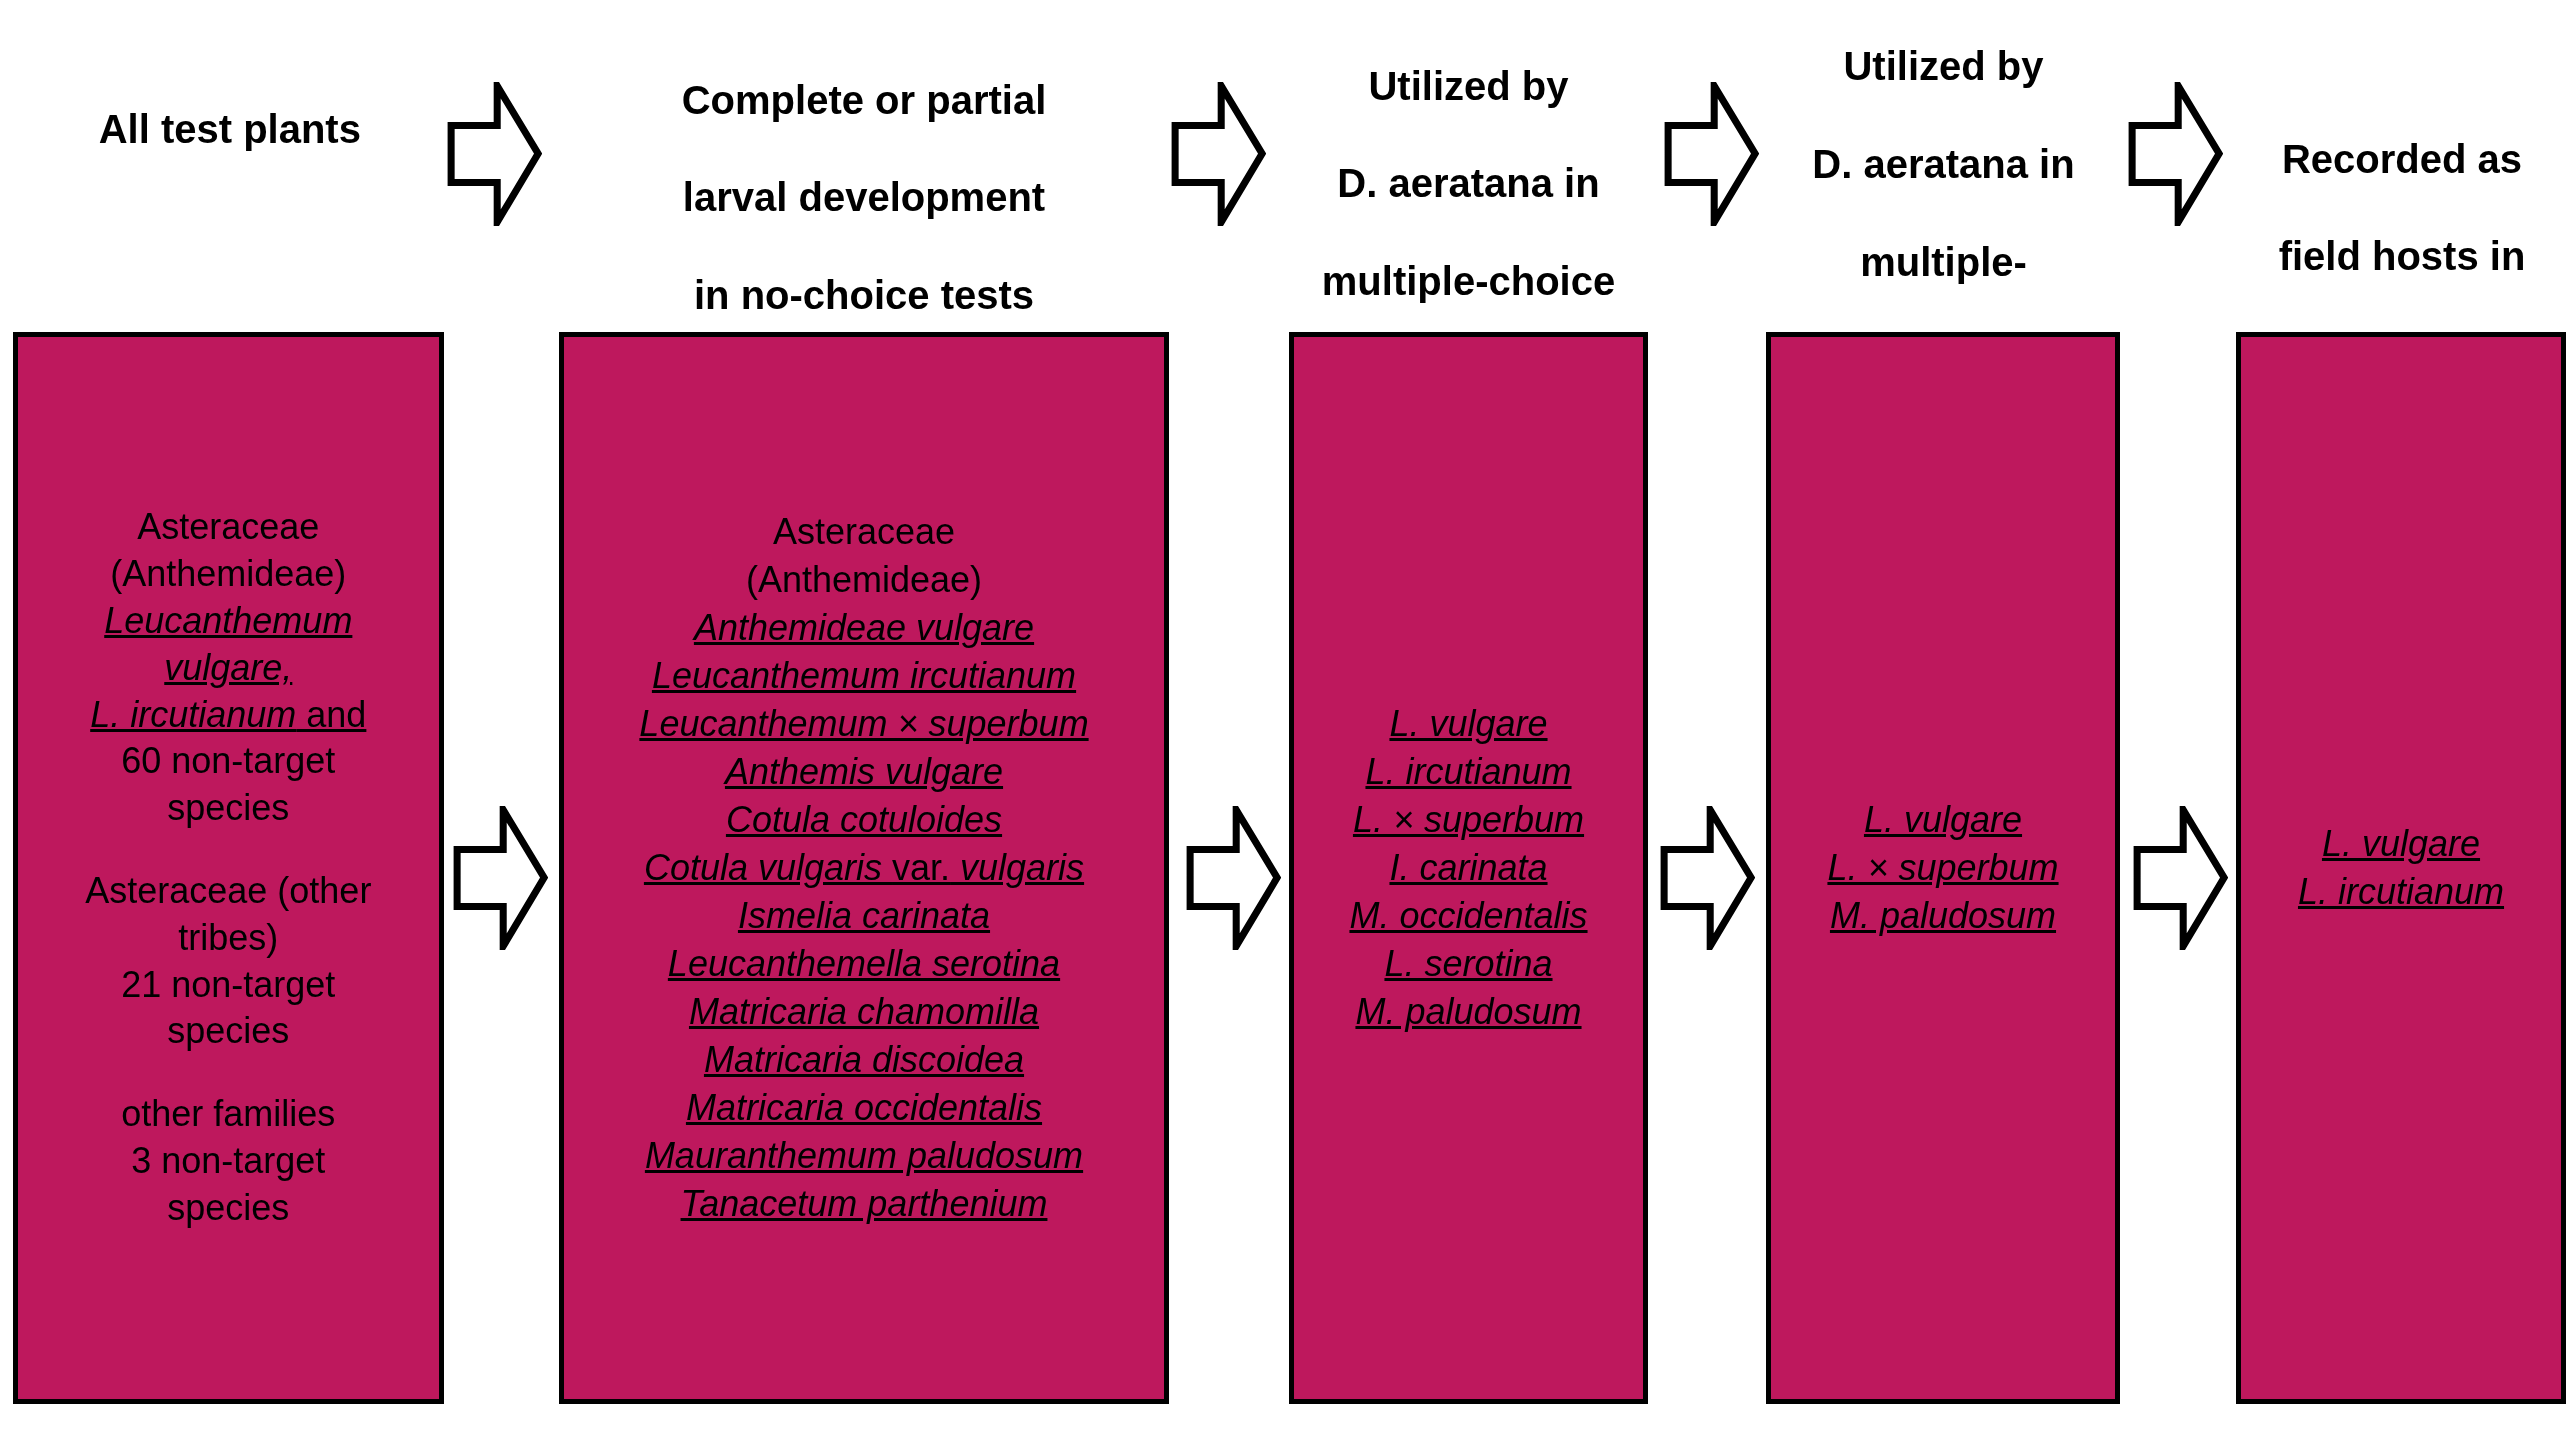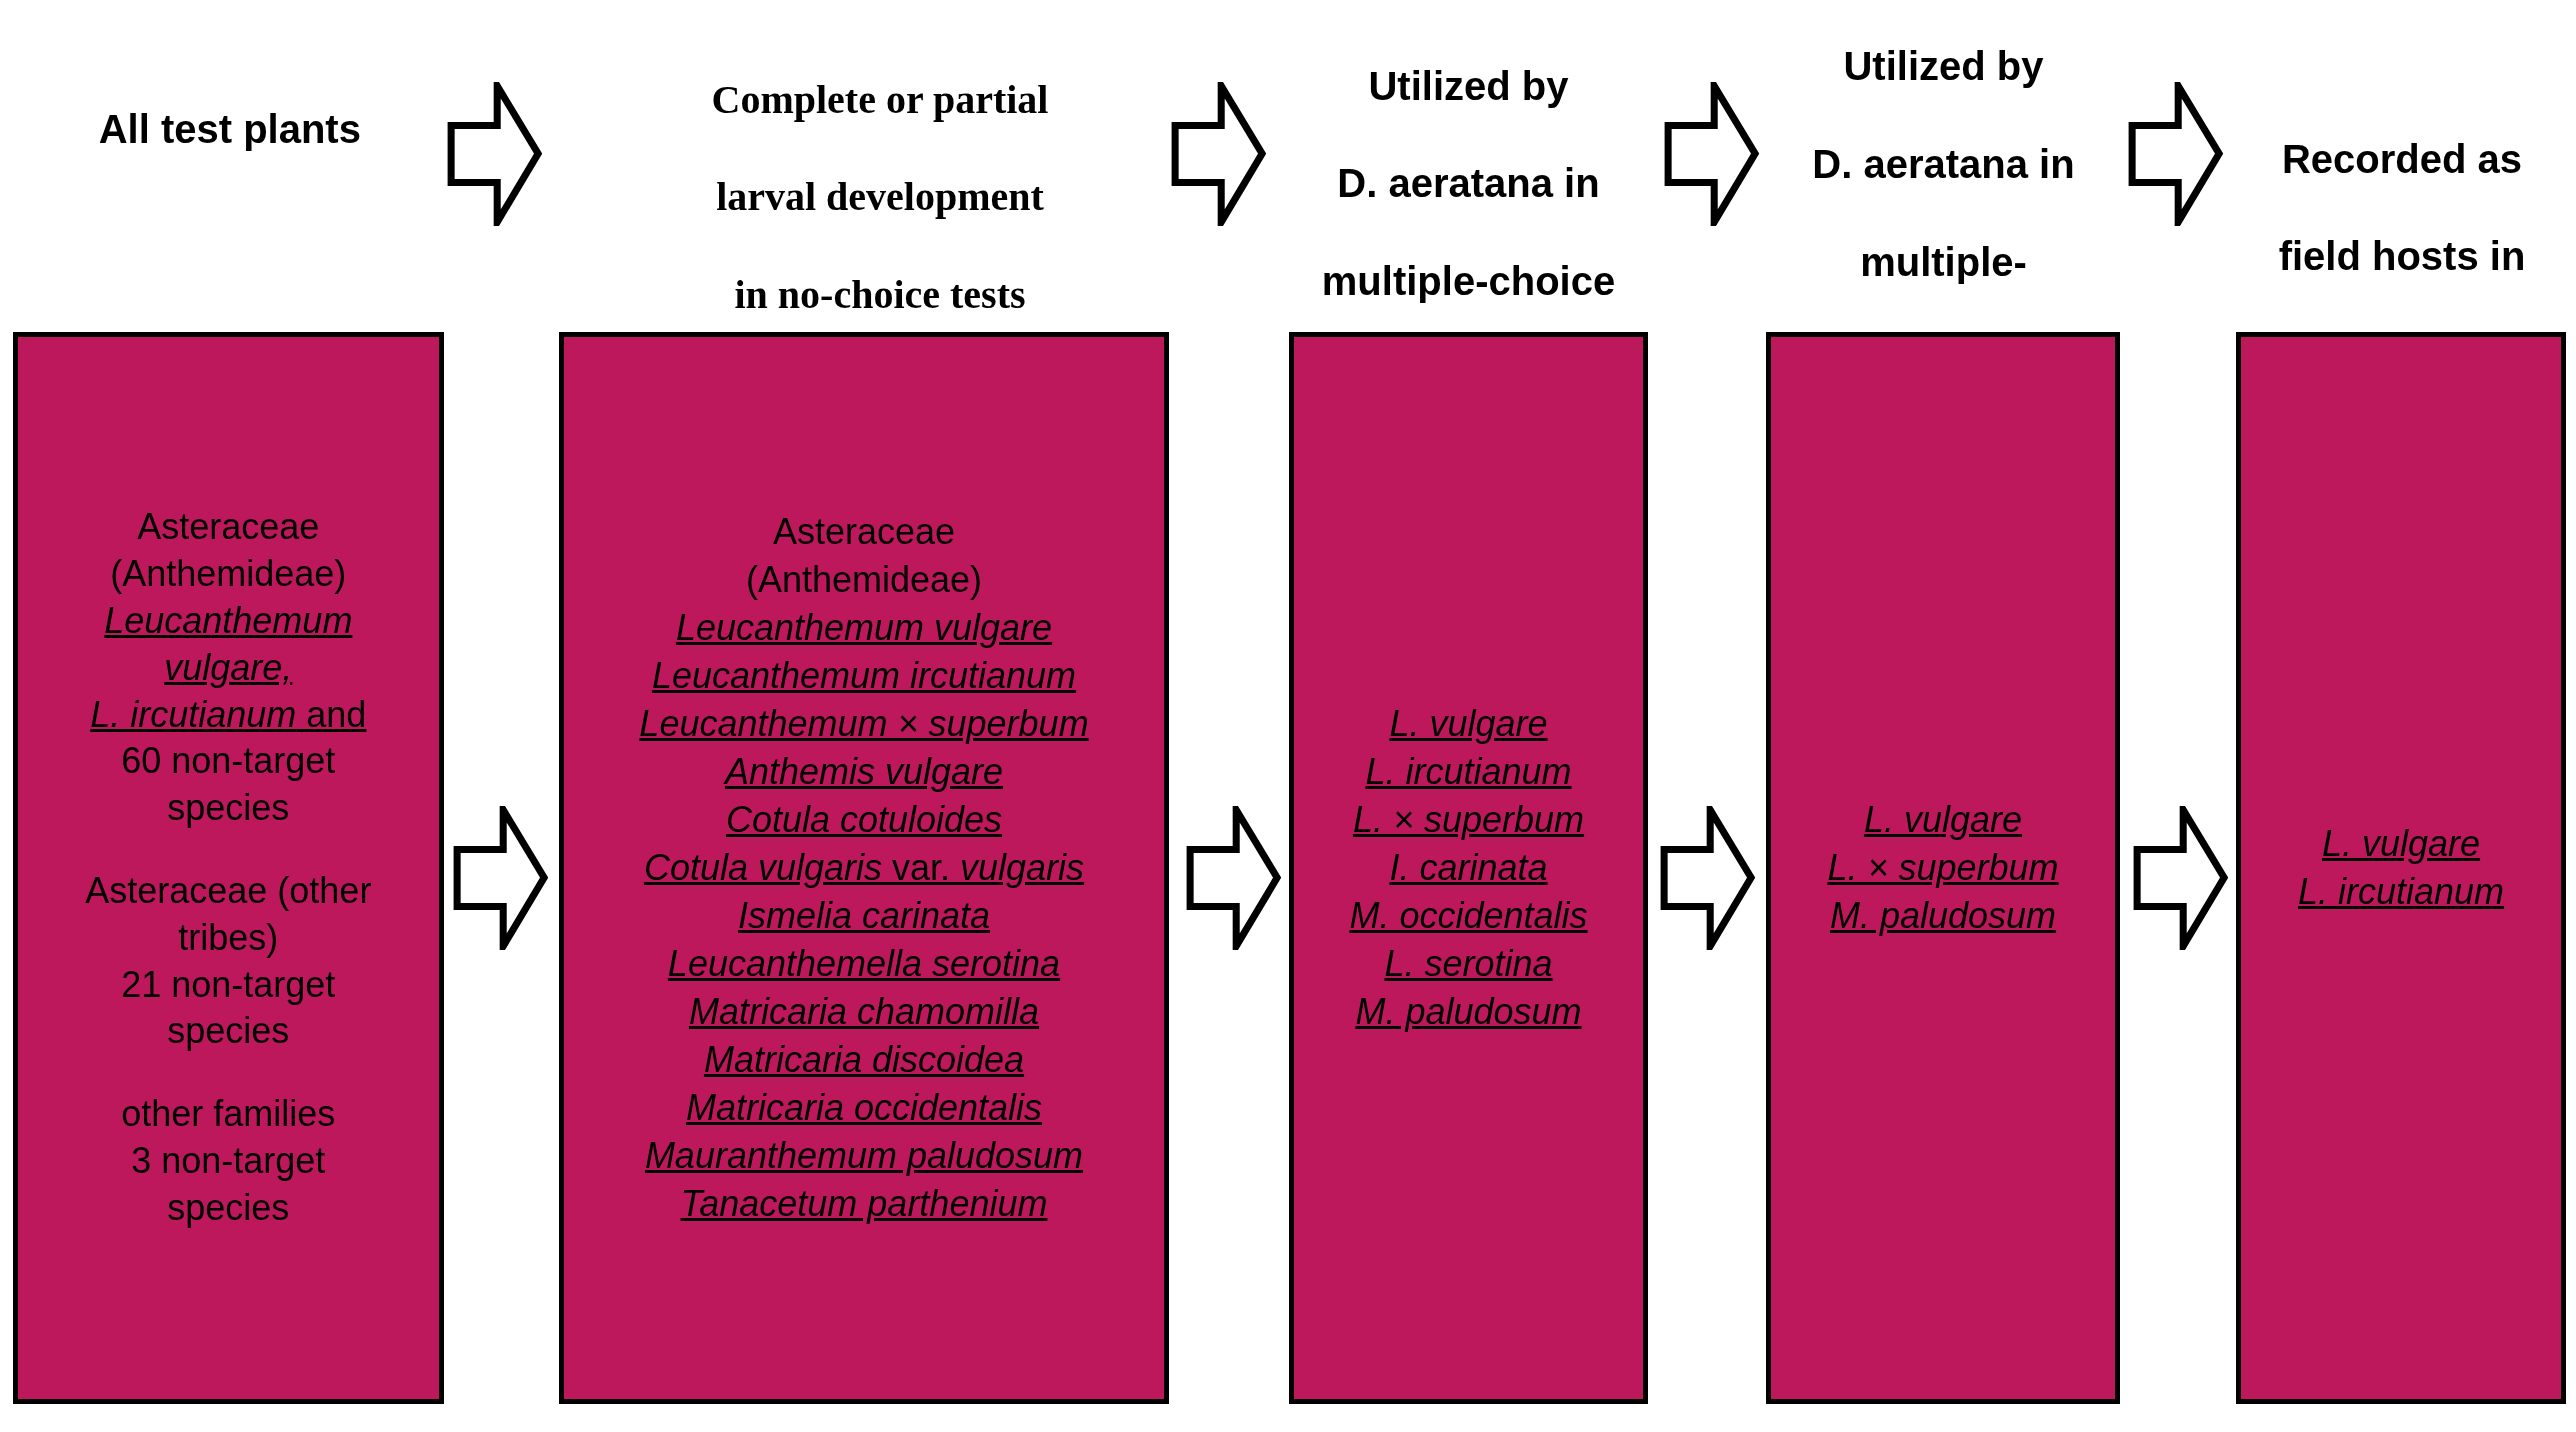--- a/index.html
+++ b/index.html
@@ -66,21 +66,21 @@
 </style>
 </head>
 <body>
 
 <div id="page">
 
   <div class="col-header" style="left:12.8px; top:56px; width:434px;">
     <span>All test plants</span>
   </div>
 
-  <div class="col-header" style="left:575px; top:27px; width:610px;font-family:Liberation Serif, serif;">
+  <div class="col-header" style="left:559px; top:27px; width:610px;">
     <div><span>Complete or partial</span></div>
     <div><span>larval development</span></div>
     <div><span>in no-choice tests</span></div>
   </div>
 
   <div class="col-header" style="left:1277px; top:12.8px; width:383px;">
     <div><span>Utilized by</span></div>
     <div class="sci"><span>D. aeratana in</span></div>
     <div><span>multiple-choice</span></div>
     <div><span>field cage tests</span></div>
@@ -142,21 +142,21 @@
       <span class="box-line">other families</span>
       <span class="box-line">3 non-target</span>
       <span class="box-line">species</span>
     </div>
   </div>
 
   <div class="stage-box" style="left:559px; top:332px; width:610px; height:1072px;">
     <div class="box-lines" style="font-size:36px; line-height:1.335;">
       <span class="box-line">Asteraceae</span>
       <span class="box-line">(Anthemideae)</span>
-      <span class="box-line it">Leucanthemum  vulgare</span>
+      <span class="box-line it">Anthemideae  vulgare</span>
       <span class="box-line it">Leucanthemum  ircutianum</span>
       <span class="box-line it">Leucanthemum  × superbum</span>
       <span class="box-line it">Anthemis vulgare</span>
       <span class="box-line it">Cotula cotuloides</span>
       <span class="box-line it">Cotula vulgaris <span class="rom">var.</span> vulgaris</span>
       <span class="box-line it">Ismelia carinata</span>
       <span class="box-line it">Leucanthemella  serotina</span>
       <span class="box-line it">Matricaria chamomilla</span>
       <span class="box-line it">Matricaria discoidea</span>
       <span class="box-line it">Matricaria occidentalis</span>

